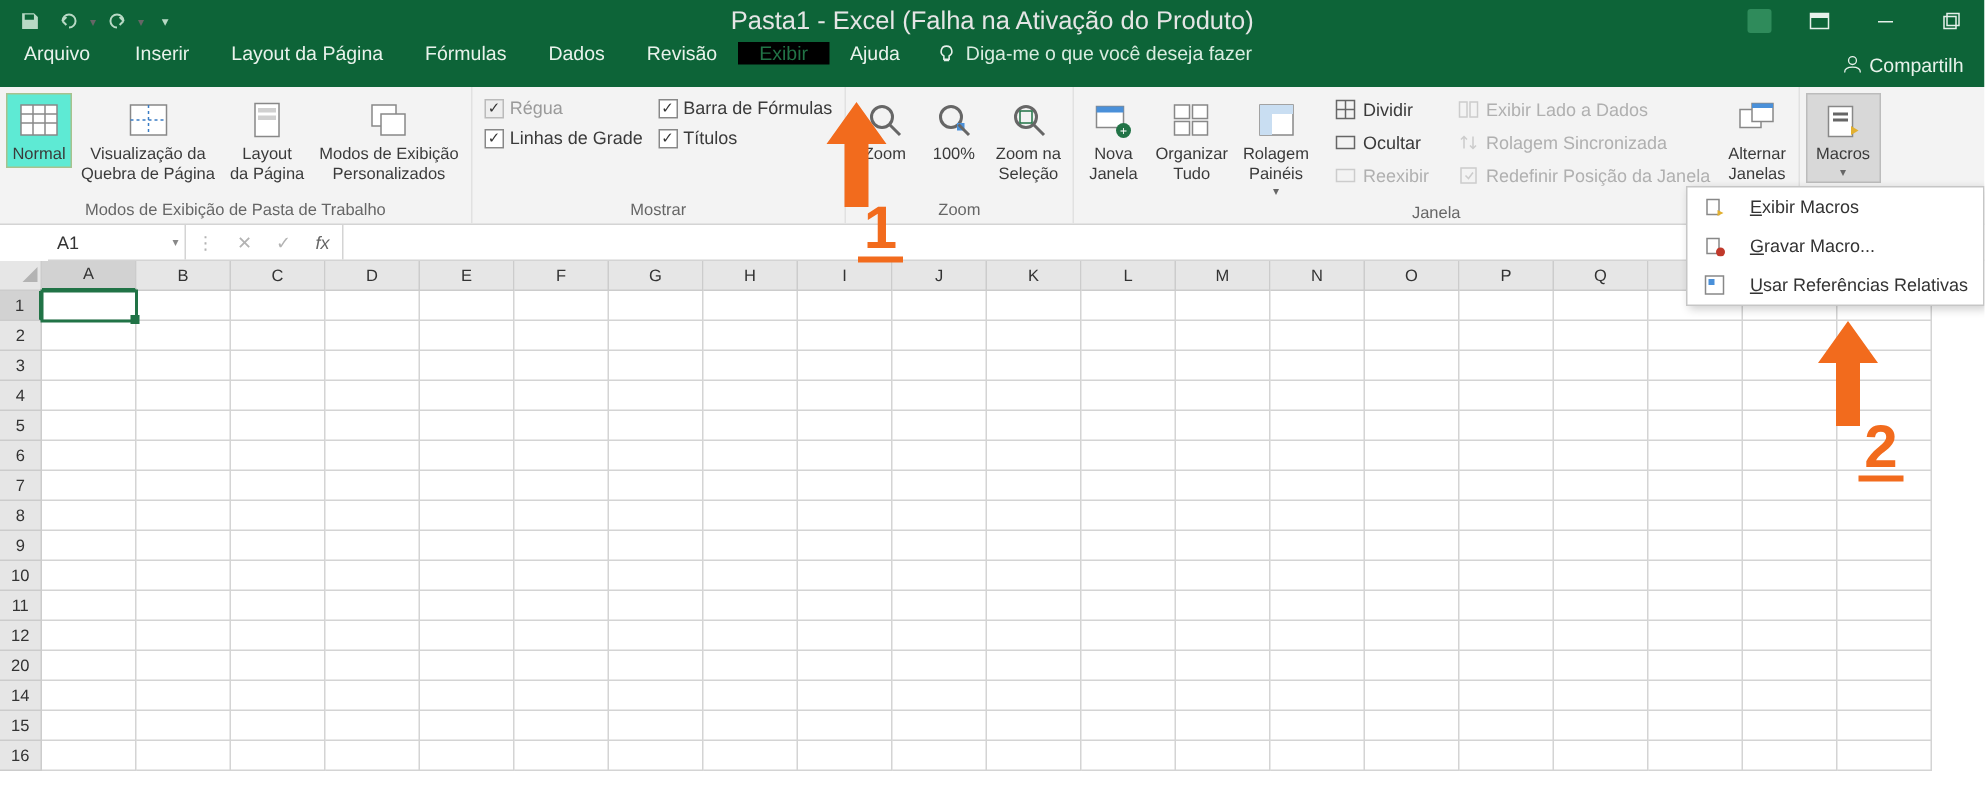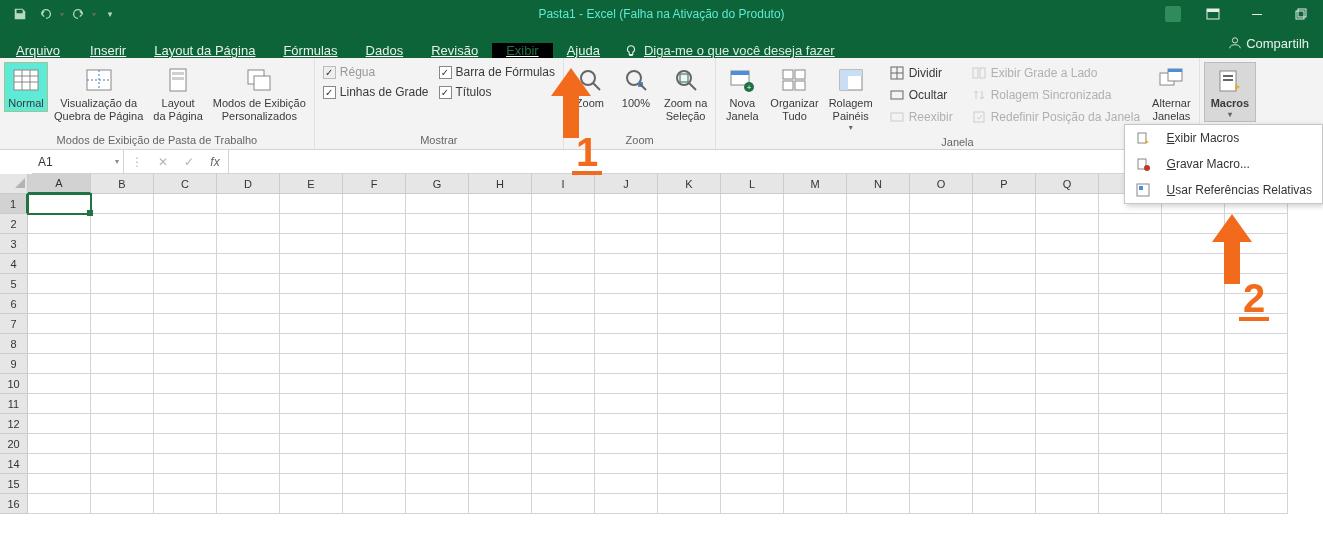--- a/index.html
+++ b/index.html
@@ -1,27 +1,27 @@
 <!DOCTYPE html>
 <html><head>
 <meta charset="utf-8">
 <style>
 * { margin: 0; padding: 0; box-sizing: border-box; font-family: "Segoe UI", sans-serif; }
 body { background: #fff; width: 1323px; height: 540px; overflow: hidden; font-size: 12px; }
 
 .titlebar { background: #0d6438; height: 28px; display: flex; align-items: center; color: #fff; position: relative; }
 .qat { display: flex; align-items: center; gap: 2px; padding-left: 8px; }
 .qat-btn { width: 24px; height: 22px; display: flex; align-items: center; justify-content: center; color: #b8d9c5; cursor: pointer; }
-.app-title { position: absolute; left: 50%; transform: translateX(-50%); font-size: 12px; color: #5eead4; }
+.app-title { position: absolute; left: 50%; transform: translateX(-50%); font-size: 17px; color: #e5e5e5; }
 .titlebar-right { position: absolute; right: 0; display: flex; align-items: center; gap: 0; }
 .tb-btn { width: 44px; height: 28px; display: flex; align-items: center; justify-content: center; color: #e6f0ea; cursor: pointer; }
 .tb-btn.account { width: 36px; }
 .avatar { width: 16px; height: 16px; background: #2f8b5b; border-radius: 2px; }
 
-.tabs { background: #0d6438; height: 30px; display: flex; align-items: flex-end; color: #fff; padding-left: 0; position: relative; text-decoration: underline; }
+.tabs { background: #0d6438; height: 30px; display: flex; align-items: flex-start; color: #fff; padding-left: 0; position: relative; }
 .tab { padding: 0 14px; display: flex; align-items: center; font-size: 13px; cursor: pointer; color: #e8f2eb; }
 .tab.active { background: #000000; color: #217346; }
 .tab.file { padding: 0 16px; }
 .tell-me { display: flex; align-items: center; gap: 6px; padding: 0 10px; font-size: 13px; color: #d9ece0; }
 .bulb { width: 14px; height: 14px; }
 .share { position: absolute; right: 8px; top: 0; height: 30px; display: flex; align-items: center; gap: 4px; font-size: 13px; color: #e8f2eb; cursor: pointer; padding: 0 6px; }
 
 .ribbon { background: #f3f3f3; height: 92px; display: flex; border-bottom: 1px solid #d4d4d4; position: relative; }
 .group { display: flex; flex-direction: column; padding: 2px 4px 0 4px; border-right: 1px solid #e1e1e1; }
 .group-body { flex: 1; display: flex; align-items: flex-start; gap: 2px; padding-top: 2px; }
@@ -332,21 +332,21 @@
           </div>
       </div>
       <div class="vstack" style="padding-left:4px;">
         <div class="small-row disabled">
             <span class="ic">
               <svg width="14" height="14" viewBox="0 0 14 14">
                 <rect x="1" y="2" width="5" height="10" fill="none" stroke="#ccc"></rect>
                 <rect x="8" y="2" width="5" height="10" fill="none" stroke="#ccc"></rect>
               </svg>
             </span>
-            <span>Exibir Grade a Lado</span>
+            <span>Exibir Lado a Dados</span>
           </div>
         <div class="small-row disabled">
             <span class="ic">
               <svg width="14" height="14" viewBox="0 0 14 14">
                 <path d="M4 3v8M10 3v8M2 5l2-2 2 2M8 9l2 2 2-2" fill="none" stroke="#ccc"></path>
               </svg>
             </span>
             <span>Rolagem Sincronizada</span>
           </div>
         <div class="small-row disabled">
@@ -368,21 +368,21 @@
             </svg>
           </div>
         <div class="lbl" style="white-space:pre-line">Alternar
 Janelas</div>
         <span class="caret">▾</span>
       </div>
     </div>
     <div class="group-label">Janela</div>
   </div>
 
-  <div class="group" style="border-right:none;font-weight:bold;">
+  <div class="group" style="border-right:none;">
     <div class="group-body">
       <div class="macros-btn">
         <div class="icon-box">
             <svg width="28" height="28" viewBox="0 0 28 28">
               <rect x="4" y="4" width="16" height="20" fill="#fff" stroke="#888"></rect>
               <rect x="7" y="8" width="10" height="2" fill="#666"></rect>
               <rect x="7" y="12" width="10" height="2" fill="#666"></rect>
               <path d="M19 17l5 3-5 3z" fill="#e2b030"></path>
             </svg>
           </div>

